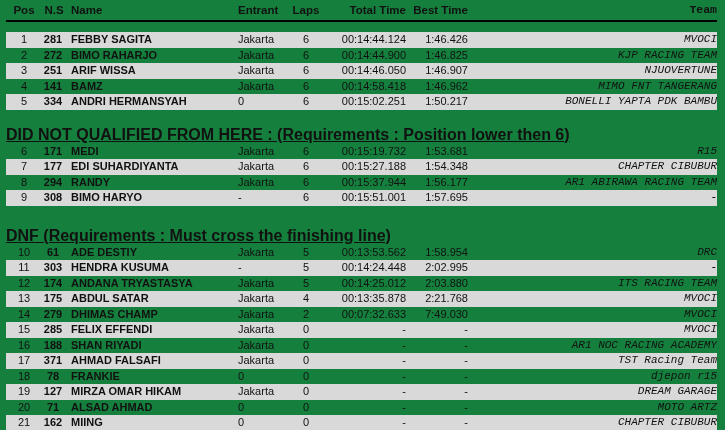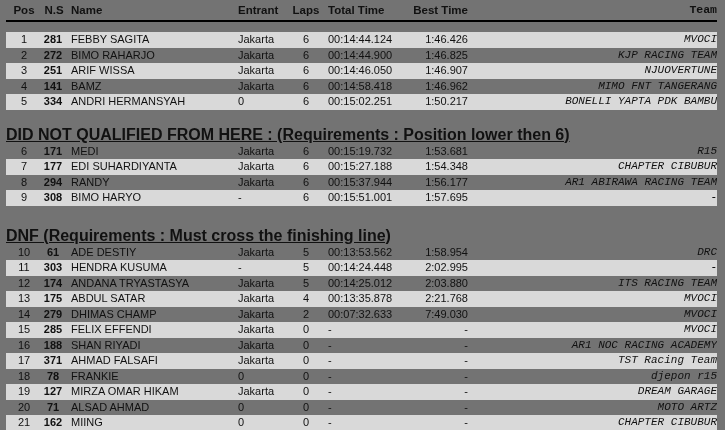--- a/index.html
+++ b/index.html
@@ -1,19 +1,19 @@
 <!DOCTYPE html>
 <html><head>
 <meta charset="utf-8">
 <style>
   html,body{margin:0;padding:0;background:#ffffff;}
   #page{
     position:relative;
     width:725px;height:430px;
-    background:#737373;
+    background:#15803d;
     font-family:"Liberation Sans","DejaVu Sans",sans-serif;
     font-size:11px;color:#111111;
     overflow:hidden;
     padding:0;
     box-sizing:border-box;
   }
   #sheet{padding:0 8px 0 6px;}
   .grid-row{
     display:grid;
     grid-template-columns:36px 26px 170px 46px 44px 78px 62px 1fr;
@@ -24,24 +24,24 @@
   .header-row{
     height:20px;
     line-height:20px;
     border-bottom:2px solid #000000;
     font-weight:bold;
     font-size:11.5px;
   }
   .cell{white-space:nowrap;overflow:hidden;}
   .cell-pos{text-align:center;}
   .cell-num{text-align:center;padding-right:4px;font-weight:bold;}
-  .cell-name{text-align:left;padding-left:3px;font-weight:normal;}
+  .cell-name{text-align:left;padding-left:3px;font-weight:bold;}
   .cell-entrant{padding-right:4px;}
   .cell-laps{text-align:center;}
-  .cell-total_time{text-align:left;}
+  .cell-total_time{text-align:right;}
   .cell-best_time{text-align:right;}
   .cell-team{text-align:right;font-style:italic;font-family:Liberation Mono, monospace;}
   .header-row .cell{font-weight:bold;font-style:normal;}
   .header-row .cell-num{padding-right:2px;}
   .row.shaded{background:#d9d9d9;}
   .section{margin-top:0;}
   #sections > .section:first-child{margin-top:10px;}
   #sections > .section:nth-child(2){margin-top:17px;}
   #sections > .section:nth-child(3){margin-top:22px;}
   .section-title{

